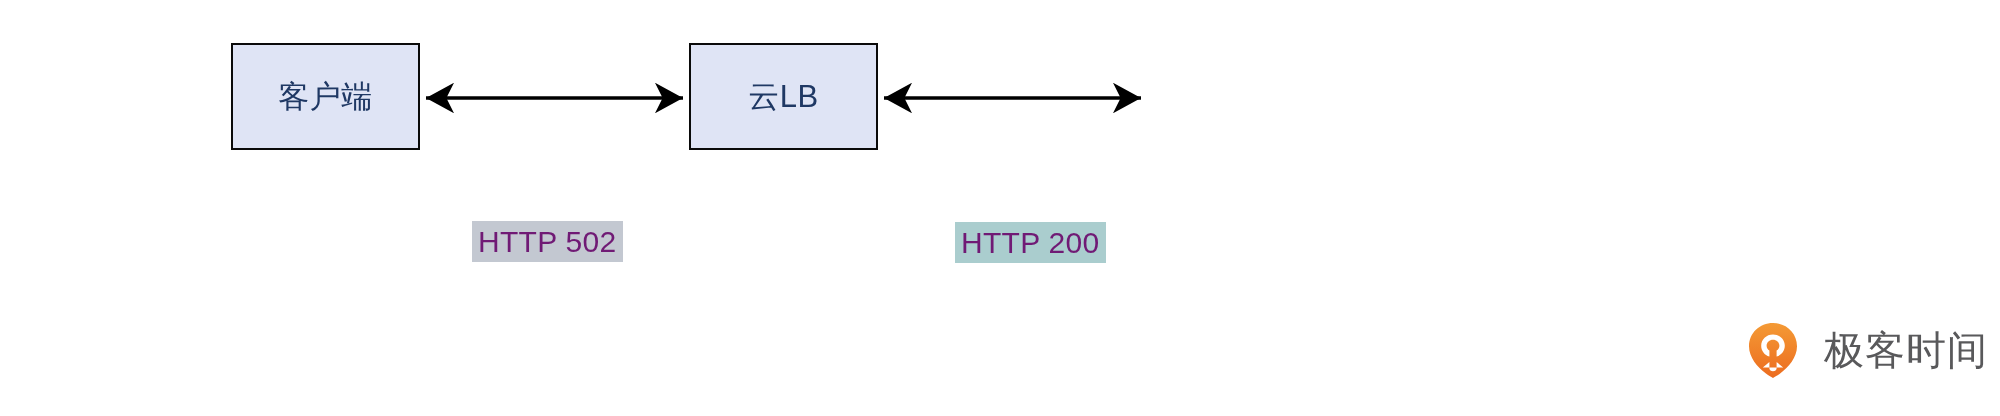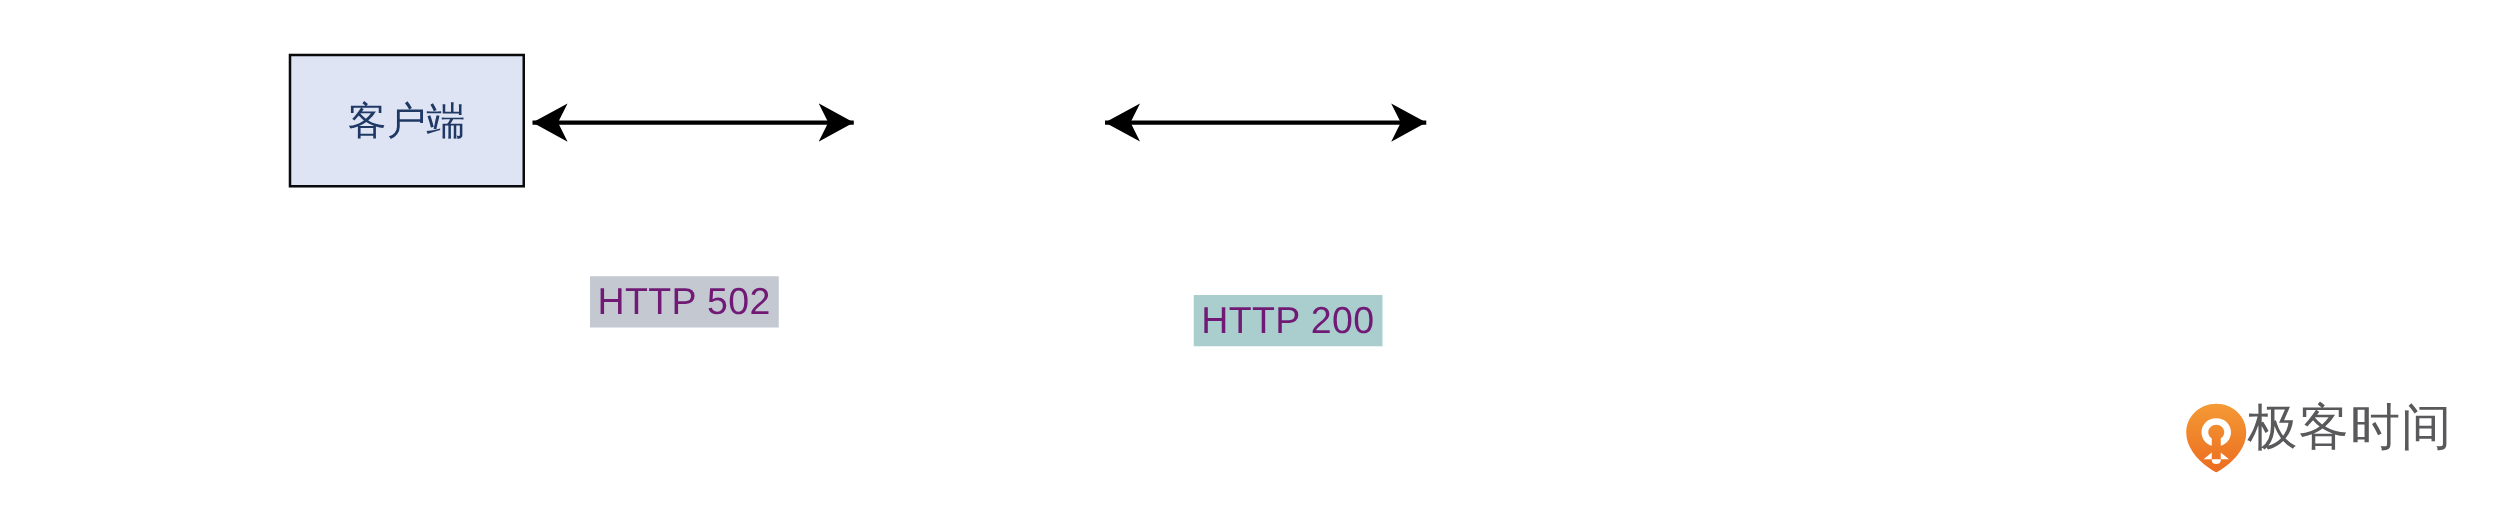--- a/index.html
+++ b/index.html
@@ -65,31 +65,32 @@
     white-space: nowrap;
     letter-spacing: 0.3px;
   }
   #label-502 {
     left: 472px;
     top: 221px;
     background: #c3c8d1;
   }
   #label-200 {
     left: 955px;
-    top: 236px;
+    top: 222px;
     background: #aacdce;
   }
 
   
   #watermark {
     position: absolute;
     left: 1748px;
     top: 322px;
     display: flex;
-    gap: 0;
+    align-items: center;
+    gap: 26px;
   }
   #watermark-logo { display: block; width: 50px; height: 56px; }
   #watermark-text {
     font-size: 40px;
     line-height: 1;
     color: #59595b;
     letter-spacing: 1px;
     white-space: nowrap;
     font-weight: 500;
   }
@@ -110,20 +111,23 @@
           <path d="M 11 6 L 0 0 L 3 6 L 0 12 Z" fill="#000000"></path>
         </marker>
         <marker id="arrow-end-1" viewBox="0 0 12 12" refX="11" refY="6" markerWidth="9" markerHeight="9" orient="auto">
           <path d="M 0 0 L 11 6 L 0 12 L 3 6 Z" fill="#000000"></path>
         </marker>
       </defs>
       <line x1="8" y1="20" x2="265" y2="20" stroke="#000000" stroke-width="3.4" marker-start="url(#arrow-start-1)" marker-end="url(#arrow-end-1)"></line>
     </svg>
   </div>
 
+  <div class="node" id="node-lb">
+    <span class="node-label">云LB</span>
+  </div>
 
   <div class="connector" id="conn-2">
     <svg viewBox="0 0 273 40" preserveAspectRatio="none" aria-hidden="true">
       <defs>
         <marker id="arrow-start-2" viewBox="0 0 12 12" refX="11" refY="6" markerWidth="9" markerHeight="9" orient="auto-start-reverse">
           <path d="M 11 6 L 0 0 L 3 6 L 0 12 Z" fill="#000000"></path>
         </marker>
         <marker id="arrow-end-2" viewBox="0 0 12 12" refX="11" refY="6" markerWidth="9" markerHeight="9" orient="auto">
           <path d="M 0 0 L 11 6 L 0 12 L 3 6 Z" fill="#000000"></path>
         </marker>

